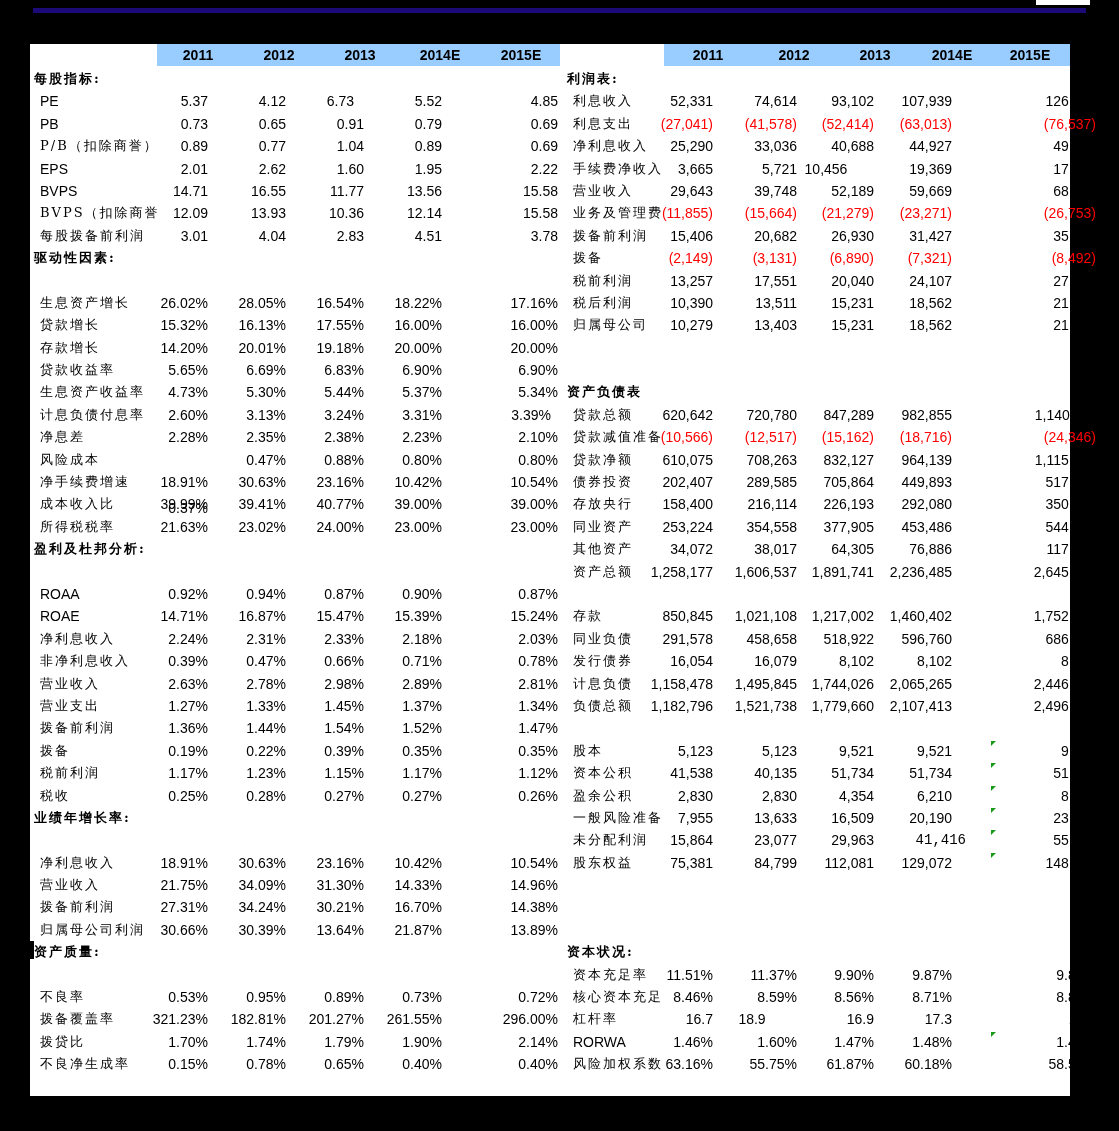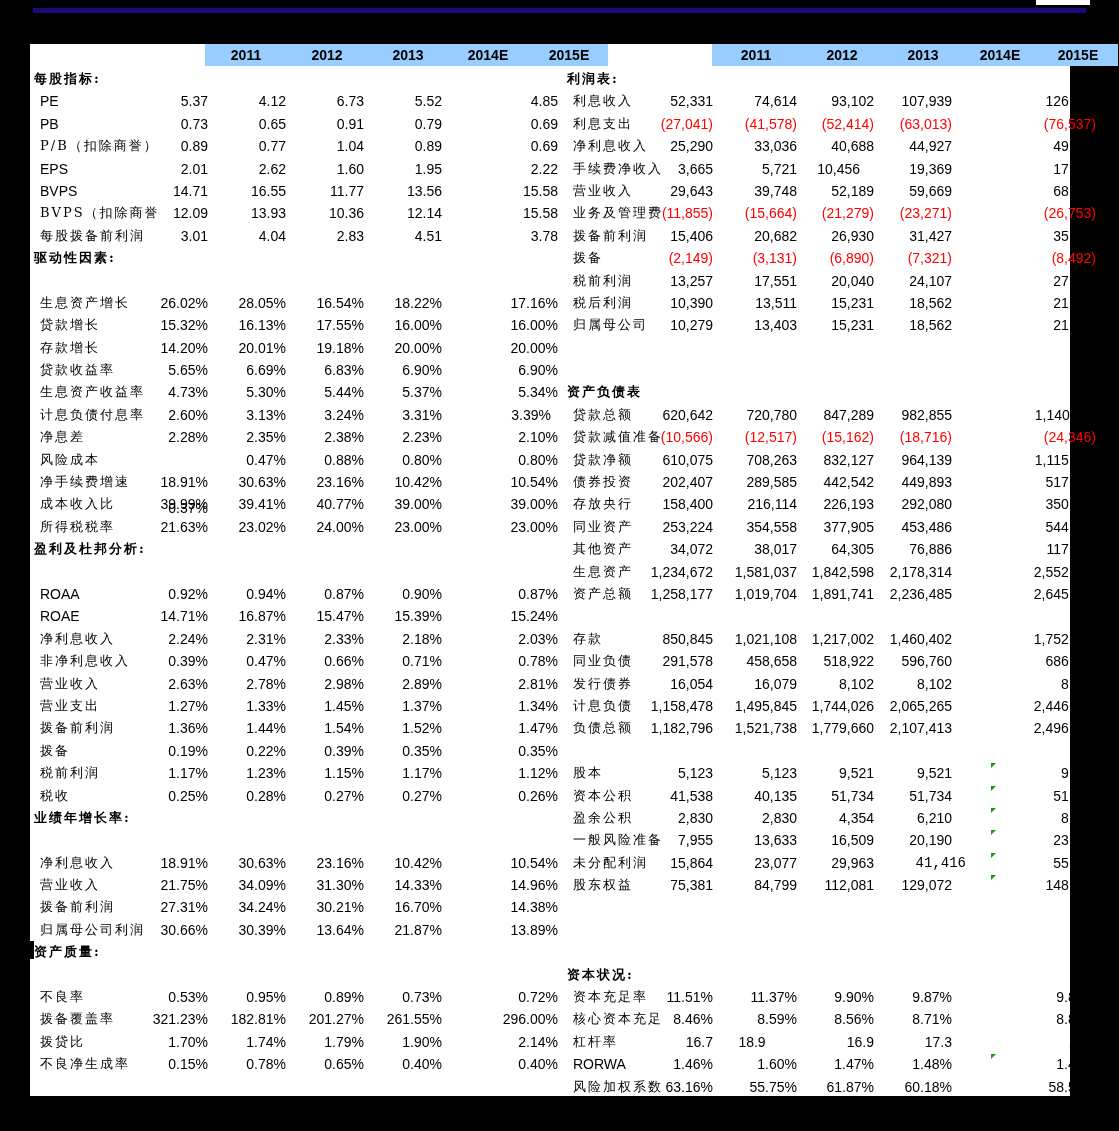--- a/index.html
+++ b/index.html
@@ -4,21 +4,21 @@
 <style>
   html, body { margin:0; padding:0; background:#000; }
   body { width:1119px; height:1131px; position:relative; overflow:hidden;
          font-family:"Liberation Sans","DejaVu Sans",sans-serif; font-size:14px; color:#000; }
   .topbar { position:absolute; left:33px; top:8px; width:1053px; height:5px; background:#1b0a78; }
   .corner-box { position:absolute; left:1036px; top:0; width:54px; height:5px; background:#fff; }
   .sheet { position:absolute; left:30px; top:44px; width:1040px; height:1052px; background:#fff; }
   .col { position:absolute; top:0; }
   .col-left { left:0; width:530px; }
   .col-right { left:533px; width:507px; }
-  .hdr { position:relative; height:24px;margin-left:48px; }
+  .hdr { position:relative; height:24px; }
   .hdr .band { position:absolute; top:0; height:22px; background:#99ccff; }
   .hdr .yr { position:absolute; top:3px; font-weight:bold; font-size:14px; text-align:center; width:80px; }
   .row { position:relative; height:22.4px; line-height:22.4px; white-space:nowrap; }
   .row .lbl { position:absolute; left:10px; font-family:"DejaVu Serif",serif; font-size:13px; letter-spacing:2px; }
   .row .lbl.en { font-family:"Liberation Sans",sans-serif; letter-spacing:0; font-size:14px; }
   .row .sec { position:absolute; left:4px; font-family:"DejaVu Serif",serif; font-weight:bold; font-size:13px; letter-spacing:2px; }
   .row .v { position:absolute; text-align:right; width:90px; }
   .neg { color:#ff0000; }
   .flag { position:absolute; width:0; height:0; border-top:5px solid #1a9a1a; border-right:5px solid transparent; }
   .cursor-mark { position:absolute; left:0; top:0; width:4px; height:18px; background:#000; }
@@ -40,21 +40,21 @@
       <div class="yr" style="left:451px">2015E</div>
     </div>
     <div id="left-body">
         <div class="row">
           <span class="sec">每股指标:</span>
         </div>
         <div class="row">
           <span class="lbl en">PE</span>
           <span class="v" style="left: 88px;">5.37</span>
           <span class="v" style="left: 166px;">4.12</span>
-          <span class="v" style="left: 244px;">6.73</span>
+          <span class="v" style="left: 234px;">6.73</span>
           <span class="v" style="left: 322px;">5.52</span>
           <span class="v" style="left: 438px;">4.85</span>
         </div>
         <div class="row">
           <span class="lbl en">PB</span>
           <span class="v" style="left: 88px;">0.73</span>
           <span class="v" style="left: 166px;">0.65</span>
           <span class="v" style="left: 244px;">0.91</span>
           <span class="v" style="left: 322px;">0.79</span>
           <span class="v" style="left: 438px;">0.69</span>
@@ -385,21 +385,21 @@
           <span class="v" style="left: 60px;">25,290</span>
           <span class="v" style="left: 144px;">33,036</span>
           <span class="v" style="left: 221px;">40,688</span>
           <span class="v" style="left: 299px;">44,927</span>
           <span class="v" style="left: 443px;">49,663</span>
         </div>
         <div class="row">
           <span class="lbl">手续费净收入</span>
           <span class="v" style="left: 60px;">3,665</span>
           <span class="v" style="left: 144px;">5,721</span>
-          <span class="v" style="left: 207px;">10,456</span>
+          <span class="v" style="left: 218px; text-align: center;">10,456</span>
           <span class="v" style="left: 299px;">19,369</span>
           <span class="v" style="left: 443px;">17,671</span>
         </div>
         <div class="row">
           <span class="lbl">营业收入</span>
           <span class="v" style="left: 60px;">29,643</span>
           <span class="v" style="left: 144px;">39,748</span>
           <span class="v" style="left: 221px;">52,189</span>
           <span class="v" style="left: 299px;">59,669</span>
           <span class="v" style="left: 443px;">68,598</span>
@@ -478,21 +478,21 @@
           <span class="v" style="left: 60px;">610,075</span>
           <span class="v" style="left: 144px;">708,263</span>
           <span class="v" style="left: 221px;">832,127</span>
           <span class="v" style="left: 299px;">964,139</span>
           <span class="v" style="left: 443px;">1,115,767</span>
         </div>
         <div class="row">
           <span class="lbl">债券投资</span>
           <span class="v" style="left: 60px;">202,407</span>
           <span class="v" style="left: 144px;">289,585</span>
-          <span class="v" style="left: 221px;">442,542</span>
+          <span class="v" style="left: 221px;">705,864</span>
           <span class="v" style="left: 299px;">449,893</span>
           <span class="v" style="left: 443px;">517,377</span>
         </div>
         <div class="row">
           <span class="lbl">存放央行</span>
           <span class="v" style="left: 60px;">158,400</span>
           <span class="v" style="left: 144px;">216,114</span>
           <span class="v" style="left: 221px;">226,193</span>
           <span class="v" style="left: 299px;">292,080</span>
           <span class="v" style="left: 443px;">350,497</span>
@@ -507,31 +507,23 @@
         </div>
         <div class="row">
           <span class="lbl">其他资产</span>
           <span class="v" style="left: 60px;">34,072</span>
           <span class="v" style="left: 144px;">38,017</span>
           <span class="v" style="left: 221px;">64,305</span>
           <span class="v" style="left: 299px;">76,886</span>
           <span class="v" style="left: 443px;">117,270</span>
         </div>
         <div class="row">
-          <span class="lbl">生息资产</span>
-          <span class="v" style="left: 60px;">1,234,672</span>
-          <span class="v" style="left: 144px;">1,581,037</span>
-          <span class="v" style="left: 221px;">1,842,598</span>
-          <span class="v" style="left: 299px;">2,178,314</span>
-          <span class="v" style="left: 443px;">2,552,168</span>
-        </div>
-        <div class="row">
           <span class="lbl">资产总额</span>
           <span class="v" style="left: 60px;">1,258,177</span>
-          <span class="v" style="left: 144px;">1,019,704</span>
+          <span class="v" style="left: 144px;">1,606,537</span>
           <span class="v" style="left: 221px;">1,891,741</span>
           <span class="v" style="left: 299px;">2,236,485</span>
           <span class="v" style="left: 443px;">2,645,093</span>
         </div>
         <div class="row"></div>
         <div class="row">
           <span class="lbl">存款</span>
           <span class="v" style="left: 60px;">850,845</span>
           <span class="v" style="left: 144px;">1,021,108</span>
           <span class="v" style="left: 221px;">1,217,002</span>

